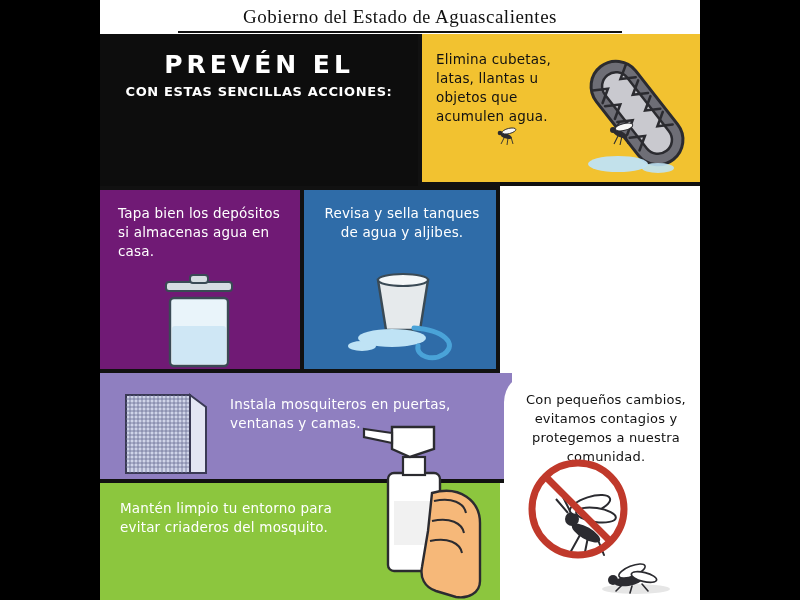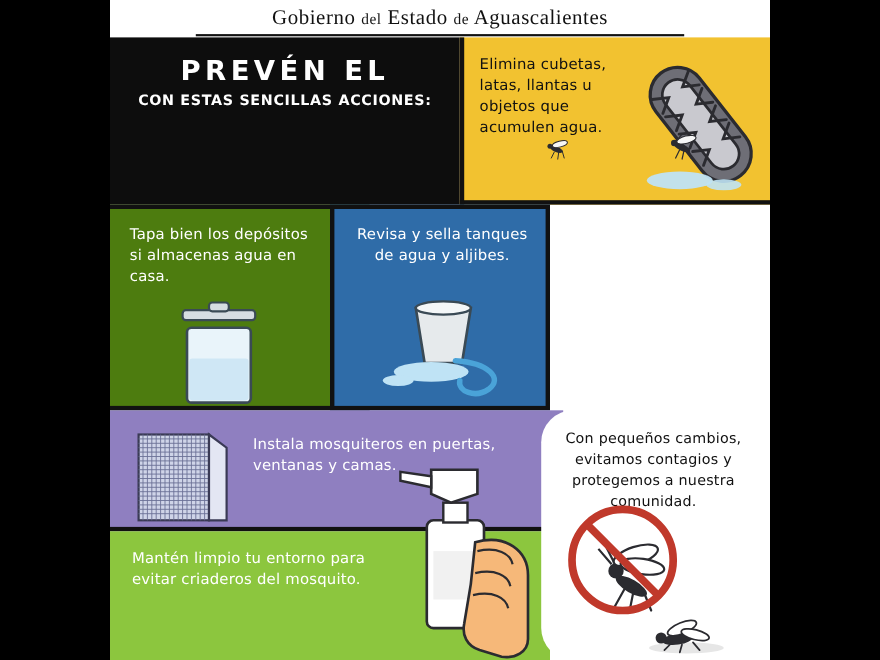--- a/index.html
+++ b/index.html
@@ -48,21 +48,21 @@
     justify-content: center;
   }
   #gov-title {
     font-family: "Liberation Serif", serif;
     font-size: 19px;
     letter-spacing: 0.5px;
     color: #111;
     white-space: nowrap;
   }
   #gov-title .small {
-    font-size: 14px;
+    font-size: 18px;
   }
   #header-rule {
     position: absolute;
     left: 78px;
     top: 31px;
     width: 444px;
     height: 2px;
     background: #111;
   }
 
@@ -128,21 +128,21 @@
     position: absolute;
     left: 14px; top: 16px;
     width: 150px;
     font-size: 13.5px;
   }
 
   
   #panel-blue1 {
     left: 0; top: 186px;
     width: 236px; height: 187px;
-    background: #4d7c0f;
+    background: #701a75;
     border-top: 4px solid #111;
     border-bottom: 4px solid #111;
   }
   #panel-blue2 {
     left: 200px; top: 186px;
     width: 200px; height: 187px;
     background: #2f6ca8;
     border-top: 4px solid #111;
     border-bottom: 4px solid #111;
     border-left: 4px solid #111;
@@ -184,21 +184,21 @@
     background: #8cc63e;
   }
   #panel-green .panel-text {
     position: absolute;
     left: 20px; top: 16px;
     width: 230px;
   }
 
   
   #panel-white {
-    left: 392px; top: 373px;
+    left: 404px; top: 373px;
     width: 200px; height: 227px;
     background: #ffffff;
     border-radius: 29px;
   }
   #panel-white .panel-text {
     position: absolute;
     left: 4px; top: 18px;
     width: 196px;
     color: #111;
     text-align: center;

